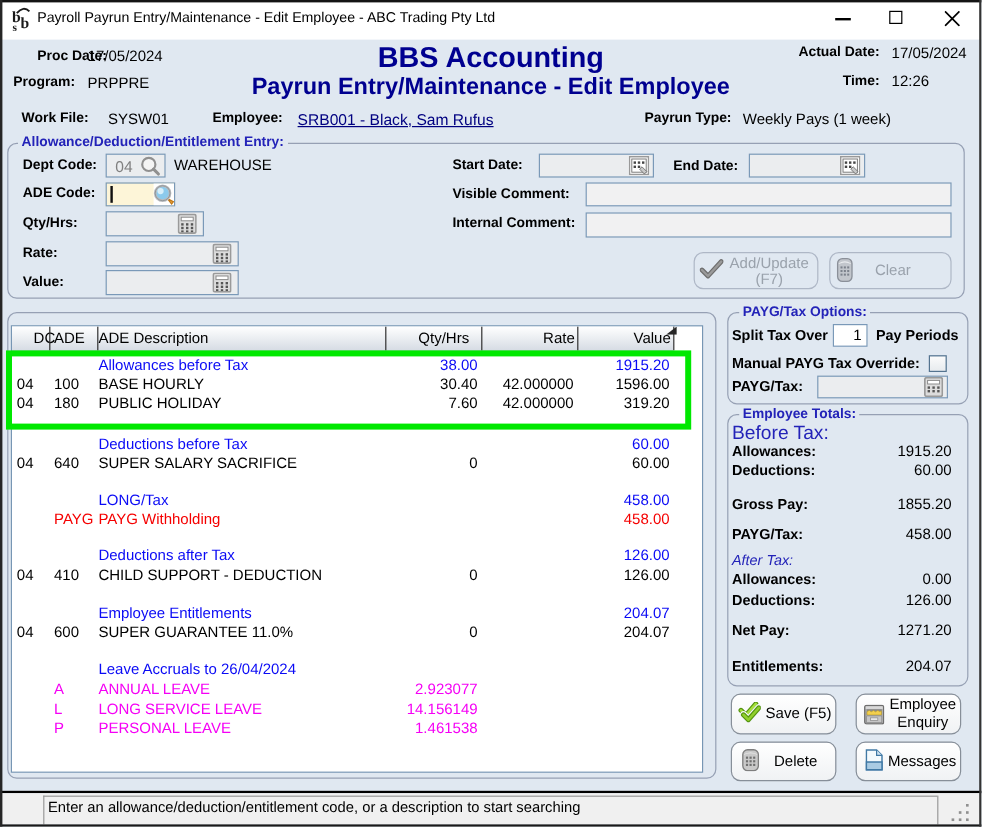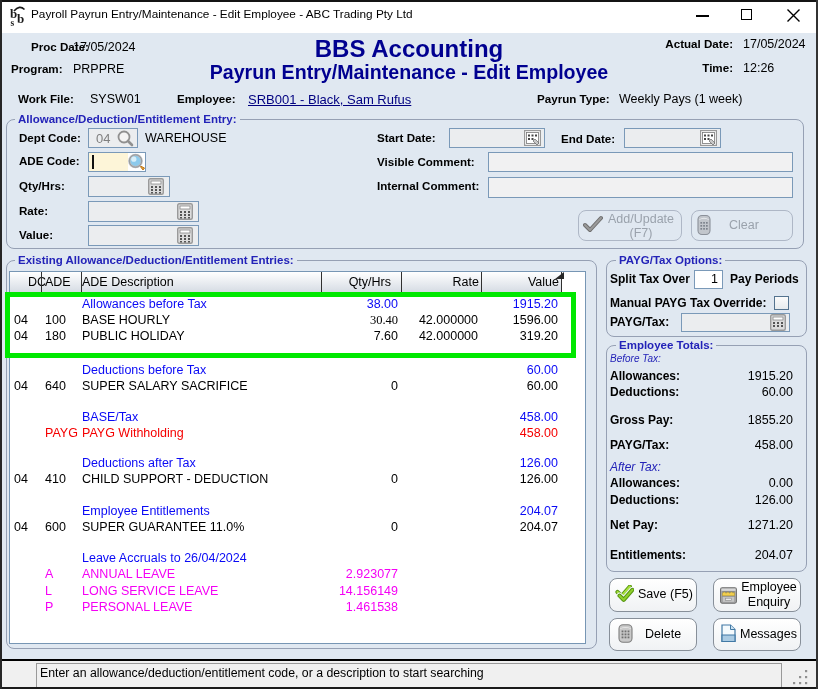--- a/index.html
+++ b/index.html
@@ -193,21 +193,20 @@
         <rect x="6.2" y="11" width="1.7" height="1.7"></rect>
         <rect x="9" y="11" width="1.7" height="1.7"></rect>
       <rect x="3.4" y="14" width="1.7" height="1.7"></rect>
         <rect x="6.2" y="14" width="1.7" height="1.7"></rect>
         <rect x="9" y="14" width="1.7" height="1.7"></rect>
     </g>
   </svg>
   <div class="abs" style="left:704px;top:218px;width:80px;text-align:center;font-size:12.5px;color:#9aa2ac;">Clear</div>
 
   <div class="fs" style="left:6px;top:260px;width:589px;height:387px;"></div>
-  <div class="fslab" style="left:15px;top:254px;">Existing Allowance/Deduction/Entitlement Entries:</div>
 
   <div class="abs" style="left:9px;top:271px;width:577px;height:373px;background:#ffffff;border:1px solid #7796b4;box-sizing:border-box;overflow:hidden;">
 
     <div class="abs" style="left:0;top:0;width:551px;height:20px;background:linear-gradient(#ffffff,#d6dce4);border-bottom:1px solid #98a5b5;"></div>
     <div class="cell b" style="left:18px;top:2px;font-weight:normal;">DC</div>
     <div class="cell" style="left:35px;top:2px;">ADE</div>
     <div class="cell" style="left:72px;top:2px;">ADE Description</div>
     <div class="cell r" style="left:231px;top:2px;width:150px;">Qty/Hrs</div>
     <div class="cell r" style="left:391px;top:2px;width:78px;">Rate</div>
     <div class="cell r" style="left:471px;top:2px;width:78px;">Value</div>
@@ -220,39 +219,39 @@
     <svg class="abs" style="left:545px;top:0;" width="9" height="7">
         <path d="M0 7 L9 0 L9 7 Z" fill="#262626"></path>
       </svg>
 
     <div class="cell blue" style="left:72px;top:24px;">Allowances before Tax</div>
     <div class="cell blue r" style="left:238px;top:24px;width:150px;">38.00</div>
     <div class="cell blue r" style="left:448px;top:24px;width:100px;">1915.20</div>
     <div class="cell" style="left:4px;top:40px;">04</div>
     <div class="cell" style="left:35px;top:40px;">100</div>
     <div class="cell" style="left:72px;top:40px;">BASE HOURLY</div>
-    <div class="cell r" style="left:238px;top:40px;width:150px;font-family:Liberation Serif, serif;">30.40</div>
+    <div class="cell r" style="left:238px;top:40px;width:150px;">30.40</div>
     <div class="cell r" style="left:368px;top:40px;width:100px;">42.000000</div>
     <div class="cell r" style="left:448px;top:40px;width:100px;">1596.00</div>
     <div class="cell" style="left:4px;top:56px;">04</div>
     <div class="cell" style="left:35px;top:56px;">180</div>
     <div class="cell" style="left:72px;top:56px;">PUBLIC HOLIDAY</div>
     <div class="cell r" style="left:238px;top:56px;width:150px;">7.60</div>
     <div class="cell r" style="left:368px;top:56px;width:100px;">42.000000</div>
     <div class="cell r" style="left:448px;top:56px;width:100px;">319.20</div>
 
     <div class="cell blue" style="left:72px;top:90px;">Deductions before Tax</div>
     <div class="cell blue r" style="left:448px;top:90px;width:100px;">60.00</div>
     <div class="cell" style="left:4px;top:106px;">04</div>
     <div class="cell" style="left:35px;top:106px;">640</div>
     <div class="cell" style="left:72px;top:106px;">SUPER SALARY SACRIFICE</div>
     <div class="cell r" style="left:238px;top:106px;width:150px;">0</div>
     <div class="cell r" style="left:448px;top:106px;width:100px;">60.00</div>
 
-    <div class="cell blue" style="left:72px;top:136.5px;">BASE/Tax</div>
+    <div class="cell blue" style="left:72px;top:136.5px;">LONG/Tax</div>
     <div class="cell blue r" style="left:448px;top:136.5px;width:100px;">458.00</div>
     <div class="cell red" style="left:35px;top:152.5px;">PAYG</div>
     <div class="cell red" style="left:72px;top:152.5px;">PAYG Withholding</div>
     <div class="cell red r" style="left:448px;top:152.5px;width:100px;">458.00</div>
 
     <div class="cell blue" style="left:72px;top:183px;">Deductions after Tax</div>
     <div class="cell blue r" style="left:448px;top:183px;width:100px;">126.00</div>
     <div class="cell" style="left:4px;top:198.5px;">04</div>
     <div class="cell" style="left:35px;top:198.5px;">410</div>
     <div class="cell" style="left:72px;top:198.5px;">CHILD SUPPORT - DEDUCTION</div>
@@ -299,21 +298,21 @@
         <rect x="7" y="8" width="2" height="2"></rect>
         <rect x="11" y="8" width="2" height="2"></rect>
       <rect x="3" y="11" width="2" height="2"></rect>
         <rect x="7" y="11" width="2" height="2"></rect>
         <rect x="11" y="11" width="2" height="2"></rect>
     </g>
   </svg>
 
   <div class="fs" style="left:606px;top:345px;width:199px;height:225px;"></div>
   <div class="fslab" style="left:616px;top:339px;">Employee Totals:</div>
-  <div class="abs" style="left:610px;top:353px;font-size:10px;font-style:italic;color:#2323b8;">Before Tax:</div>
+  <div class="abs" style="left:610px;top:353px;font-size:16px;color:#2323b8;">Before Tax:</div>
   <div class="abs lab2" style="left:610px;top:369px;">Allowances:</div>
   <div class="abs val r" style="left:693px;top:369px;width:100px;">1915.20</div>
   <div class="abs lab2" style="left:610px;top:385px;">Deductions:</div>
   <div class="abs val r" style="left:693px;top:385px;width:100px;">60.00</div>
   <div class="abs lab2" style="left:610px;top:413px;">Gross Pay:</div>
   <div class="abs val r" style="left:693px;top:413px;width:100px;">1855.20</div>
   <div class="abs lab2" style="left:610px;top:438px;">PAYG/Tax:</div>
   <div class="abs val r" style="left:693px;top:438px;width:100px;">458.00</div>
   <div class="abs" style="left:610px;top:460px;font-size:12px;font-style:italic;color:#2323b8;">After Tax:</div>
   <div class="abs lab2" style="left:610px;top:476px;">Allowances:</div>

